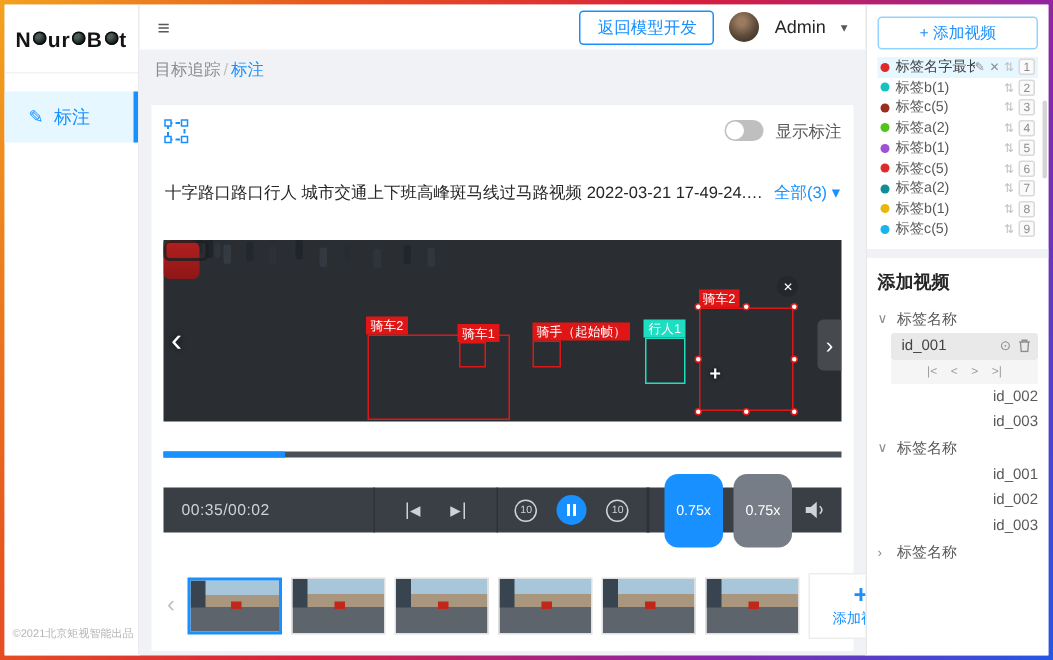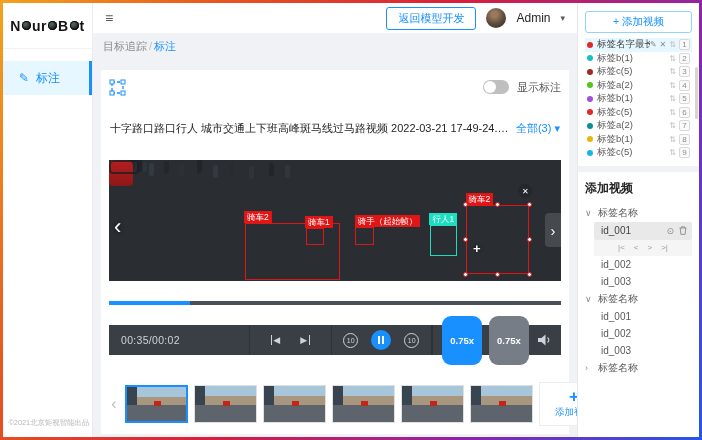--- a/index.html
+++ b/index.html
@@ -126,21 +126,21 @@
   .c-frame { flex:1.5; display:flex; justify-content:center; align-items:center; gap:5px; }
   .frame-input { width:36px; height:18px; border:1px solid #7a828b; display:flex; align-items:center;
     padding-left:6px; position:relative; color:#eef1f4; font-size:10.5px; cursor:text; }
   .spin { position:absolute; right:0; top:0; bottom:0; width:11px; border-left:1px solid #7a828b;
     display:flex; flex-direction:column; }
   .spin i { flex:1; display:flex; align-items:center; justify-content:center; cursor:pointer; }
   .spin i::before { content:''; border:3px solid transparent; }
   .spin .up::before { border-bottom-color:#aeb4bb; margin-top:-3px; }
   .spin .dn::before { border-top-color:#aeb4bb; margin-bottom:-3px; }
   .c-speed { flex:1.35; display:flex; justify-content:center; align-items:center; gap:7px; }
-  .pill { font-size:9.5px; color:#fff; padding:19px 8px; border-radius:9px; cursor:pointer;font-weight:bold; }
+  .pill { font-size:9.5px; color:#fff; padding:19px 8px; border-radius:9px; cursor:pointer; }
   .pill.blue { background:#1890ff; } .pill.gray { background:#767d86; }
   .spk { margin-left:2px; cursor:pointer; display:flex; }
 
   
   .strip { height:48px; margin-top:5px; display:flex; align-items:center; gap:6px; flex:none; }
   .strip-arrow { color:#c0c0c0; font-size:16px; width:10px; text-align:center; cursor:pointer; flex:none; }
   .thumb { width:63px; height:38px; border:1px solid #e0e0e0; flex:none; cursor:pointer; position:relative; overflow:hidden;
     background:linear-gradient(180deg,#a7c6da 0 28%,#a8967f 28% 52%,#5d646c 52% 100%); }
   .thumb::before { content:''; position:absolute; left:0; top:0; width:17%; height:54%; background:#38444f; }
   .thumb::after { content:''; position:absolute; left:46%; top:42%; width:7px; height:5px; background:#c0261a; }
@@ -165,21 +165,21 @@
   .row-icons { display:flex; align-items:center; gap:3px; color:#8c8c8c; font-size:8px; flex:none; }
   .swap-icon { color:#bfbfbf; font-size:8px; }
   .key-badge { min-width:11px; height:11px; border:1px solid #d9d9d9; border-radius:2px; background:#fafafa;
     color:#8c8c8c; font-size:8px; display:flex; align-items:center; justify-content:center; padding:0 1px; }
   .rp-scrollbar { position:absolute; right:1px; top:64px; width:3px; height:52px; background:#d5d5d5; border-radius:2px; }
   .rp-divider { height:6px; background:#f0f2f5; flex:none; }
 
   .group-head { display:flex; align-items:center; gap:5px; color:#595959; font-size:10px; height:18px; cursor:pointer; }
   .chev { color:#8c8c8c; font-size:9px; width:8px; }
   .result-item { height:17px; display:flex; align-items:center; color:#595959; font-size:10px;
-    padding-left:16px; cursor:pointer; }
+    padding-left:16px; cursor:pointer;justify-content:flex-end; }
   .result-sel { background:#e9e9e9; margin-left:9px; padding:0 5px 0 7px; height:18px; display:flex;
     align-items:center; border-radius:2px; color:#434343; font-size:10px; cursor:pointer; }
   .result-sel .ri { margin-left:auto; display:flex; gap:5px; align-items:center; color:#8c8c8c; font-size:9px; }
   .result-nav { margin-left:9px; height:16px; background:#f5f5f5; display:flex; align-items:center;
     justify-content:center; gap:9px; color:#9a9a9a; font-size:8px; }
   .result-nav span { cursor:pointer; }
 </style>
 </head>
 <body>
 

